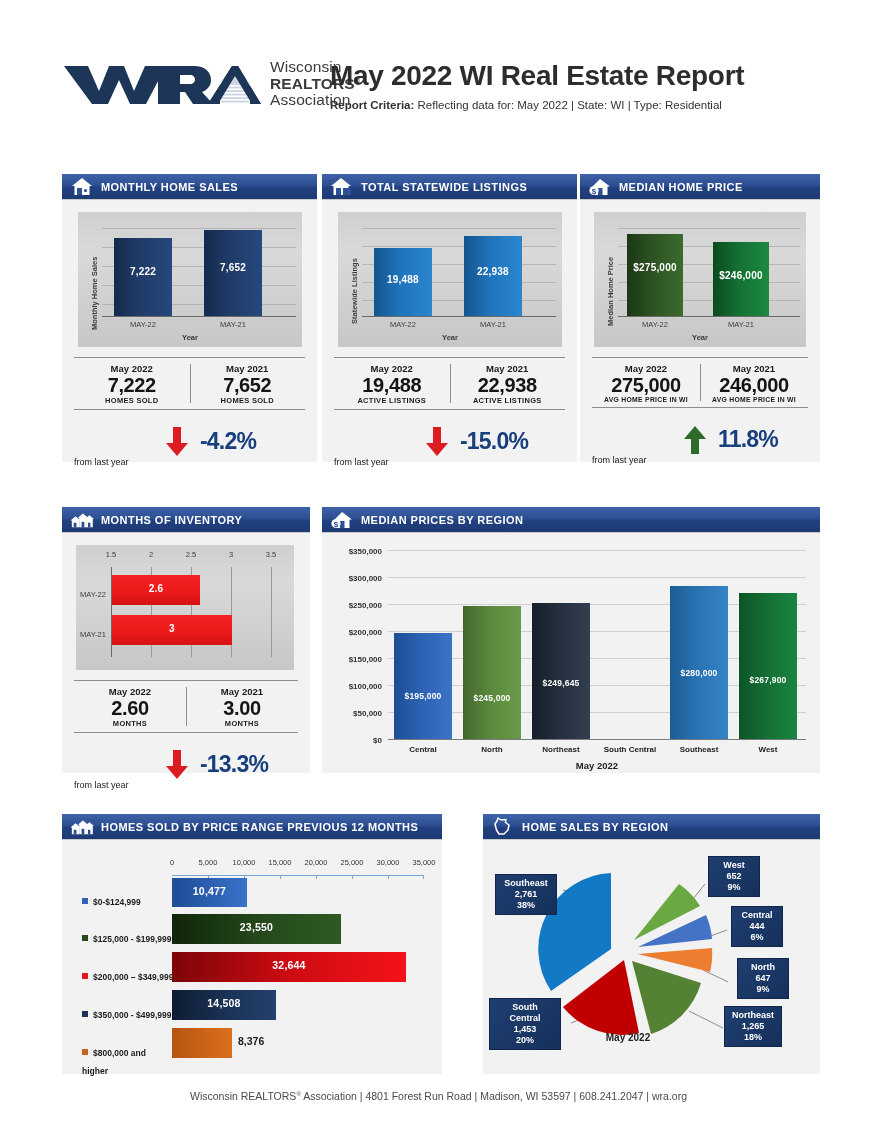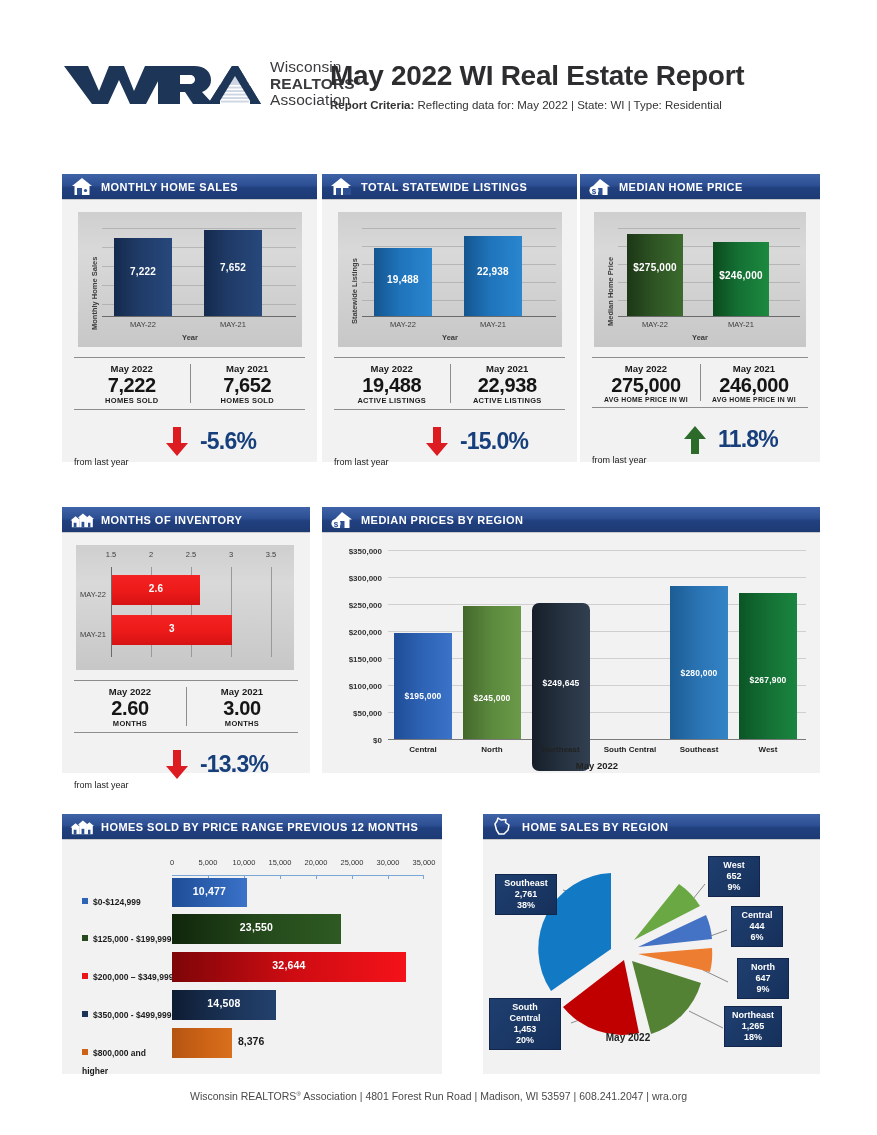--- a/index.html
+++ b/index.html
@@ -183,21 +183,21 @@
         </div>
       </div>
       <div class="stat-rule"></div>
       <div class="delta-row">
         <div class="delta-label">from last year</div>
         <div class="delta-arrow">
           <svg width="24" height="30" viewBox="0 0 24 30">
               <path d="M8 0 H16 V16 H23 L12 29 L1 16 H8 Z" fill="#dd1c22"></path>
             </svg>
         </div>
-        <div class="delta-pct">-5.6%</div>
+        <div class="delta-pct">-4.2%</div>
       </div>
     </div>
   </div>
 
   <div class="panel" style="left:322px; top:174px; width:255px; height:288px;">
     <div class="panel-head">
       <span class="ph-icon">
         <svg width="22" height="19" viewBox="0 0 22 19">
             <path d="M10 1 L20 9 L17.5 9 L17.5 18 L2.5 18 L2.5 9 L0 9 Z" fill="#fff"></path>
             <rect x="5" y="11" width="5" height="7" fill="#2d4f93"></rect>
@@ -421,21 +421,21 @@
         <div class="gridline" style="left:0; width:418px; top:135px; background:#cfcfcf; opacity:1;"></div>
         <div class="gridline" style="left:0; width:418px; top:162px; background:#cfcfcf; opacity:1;"></div>
         <div class="gridline" style="left:0; width:418px; top:189px; background:#7a7a7a; opacity:1;"></div>
 
         <div class="bar" style="left:6px;   top:83px;  width:58px; height:106px; background:linear-gradient(to right,#1f4d96,#2e63b5 50%,#3b73c9);">
           <div class="bar-val" style="top:58px; font-size:8.5px;">$195,000</div>
         </div>
         <div class="bar" style="left:75px;  top:56px;  width:58px; height:133px; background:linear-gradient(to right,#44682c,#5c8a3e 50%,#6a9a49);">
           <div class="bar-val" style="top:87px; font-size:8.5px;">$245,000</div>
         </div>
-        <div class="bar" style="left:144px; top:53px;  width:58px; height:168px; background:linear-gradient(to right,#161e29,#25313f 50%,#323f50);border-radius:7px;">
+        <div class="bar" style="left:144px; top:53px;  width:58px; height:136px; background:linear-gradient(to right,#161e29,#25313f 50%,#323f50);">
           <div class="bar-val" style="top:75px; font-size:8.5px;">$249,645</div>
         </div>
         <div class="bar" style="left:282px; top:36px;  width:58px; height:153px; background:linear-gradient(to right,#1c5c93,#2a74b4 50%,#3484c6);">
           <div class="bar-val" style="top:82px; font-size:8.5px;">$280,000</div>
         </div>
         <div class="bar" style="left:351px; top:43px;  width:58px; height:146px; background:linear-gradient(to right,#0b5526,#147034 50%,#1a8540);">
           <div class="bar-val" style="top:82px; font-size:8.5px;">$267,900</div>
         </div>
       </div>
 

